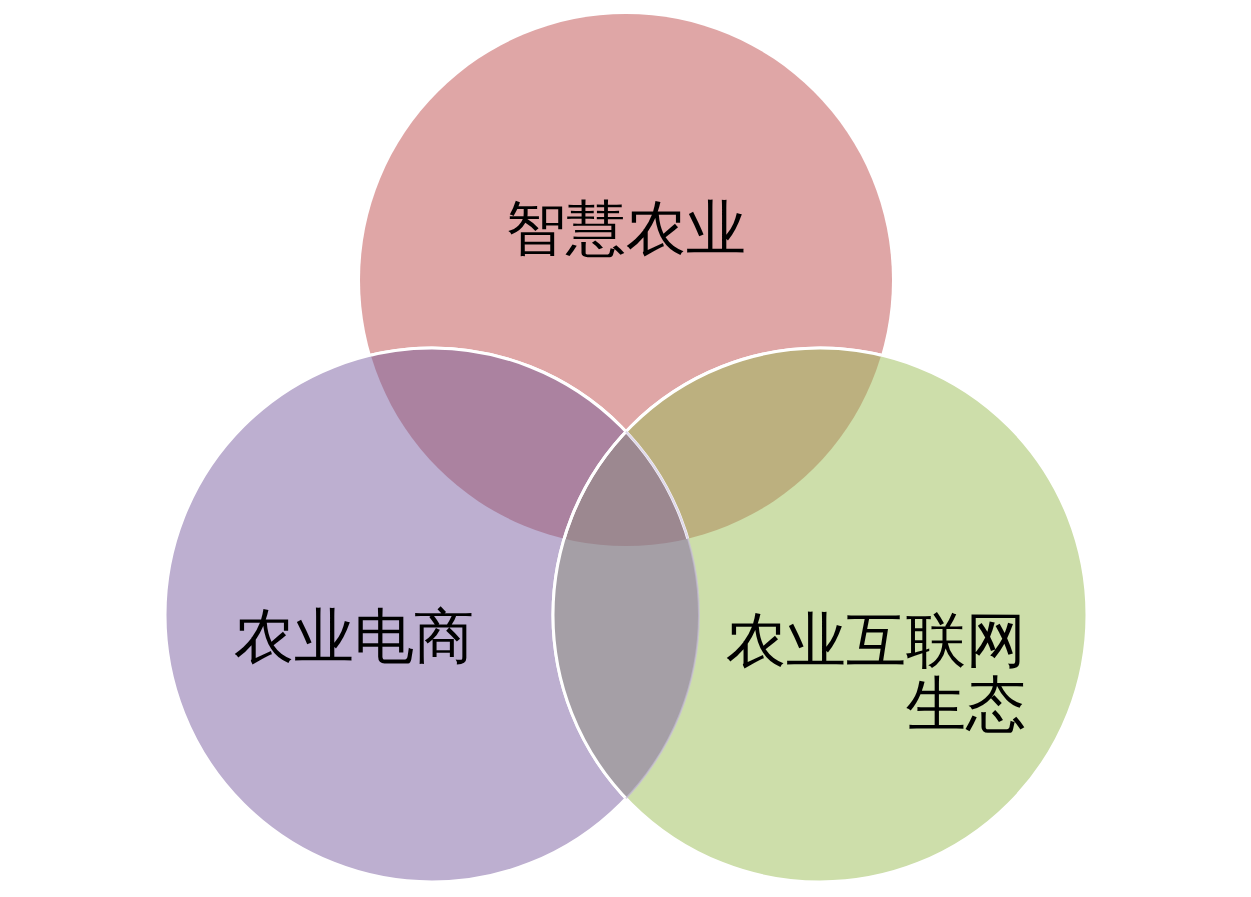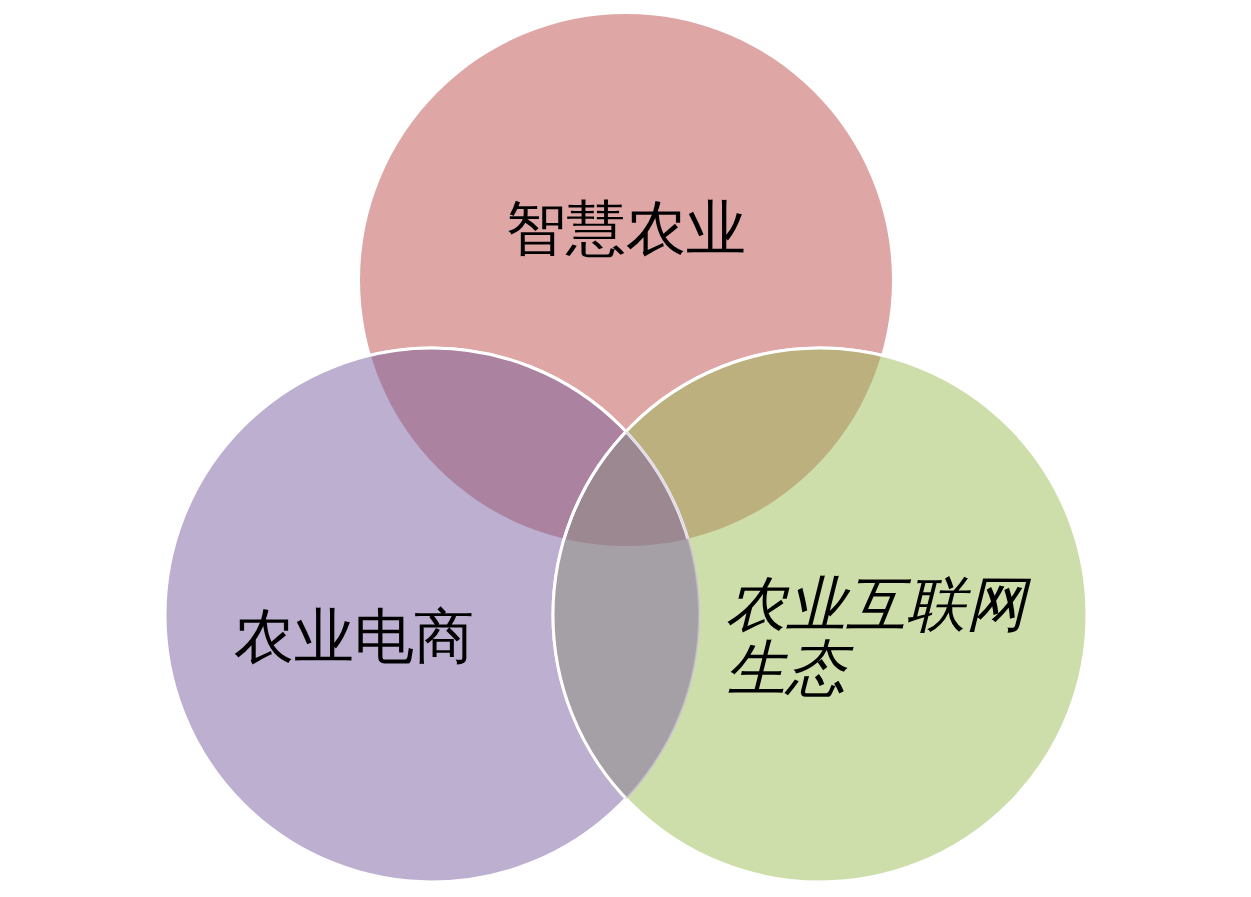--- a/index.html
+++ b/index.html
@@ -1,18 +1,18 @@
 <!DOCTYPE html>
 <html><head>
   <meta charset="utf-8">
   <style>
     html, body { margin: 0; padding: 0; background: #ffffff; }
     body { width: 1251px; height: 897px; position: relative; overflow: hidden; font-family: "DejaVu Sans", sans-serif; }
     svg { position: absolute; left: 0; top: 0; }
-    .label { position: absolute; color: #000; font-size: 60px; line-height: 64px; text-align: left; white-space: nowrap; transform: translate(-50%, -50%); }
+    .label { position: absolute; color: #000; font-size: 60px; line-height: 64px; text-align: right; white-space: nowrap; transform: translate(-50%, -50%); }
   </style>
 </head>
 <body>
 
 <svg width="1251" height="897" viewBox="0 0 1251 897">
   <defs>
     <clipPath id="clipTop">
         <circle cx="626" cy="280" r="266"></circle>
       </clipPath>
     <clipPath id="clipLeft">
@@ -39,16 +39,16 @@
   </g>
 
   <circle cx="432" cy="615" r="267" fill="none" stroke="#ffffff" stroke-width="3" clip-path="url(#clipTop)"></circle>
   <circle cx="820" cy="615" r="267" fill="none" stroke="#ffffff" stroke-width="3" clip-path="url(#clipTop)"></circle>
   <circle cx="820" cy="615" r="267" fill="none" stroke="#ffffff" stroke-width="3" clip-path="url(#clipLeft)"></circle>
   <circle cx="432" cy="615" r="267" fill="none" stroke="rgba(200,190,220,0.6)" stroke-width="2" clip-path="url(#clipRight)"></circle>
 </svg>
 
 <div class="label" style="left:626px; top:228px;">智慧农业</div>
 <div class="label" style="left:354px; top:636px;">农业电商</div>
-<div class="label" style="left:876px; top:636px;font-style:italic;">
+<div class="label" style="left:876px; top:672px;">
   <div>农业互联网</div>
   <div>生态</div>
 </div>
 
 </body></html>

